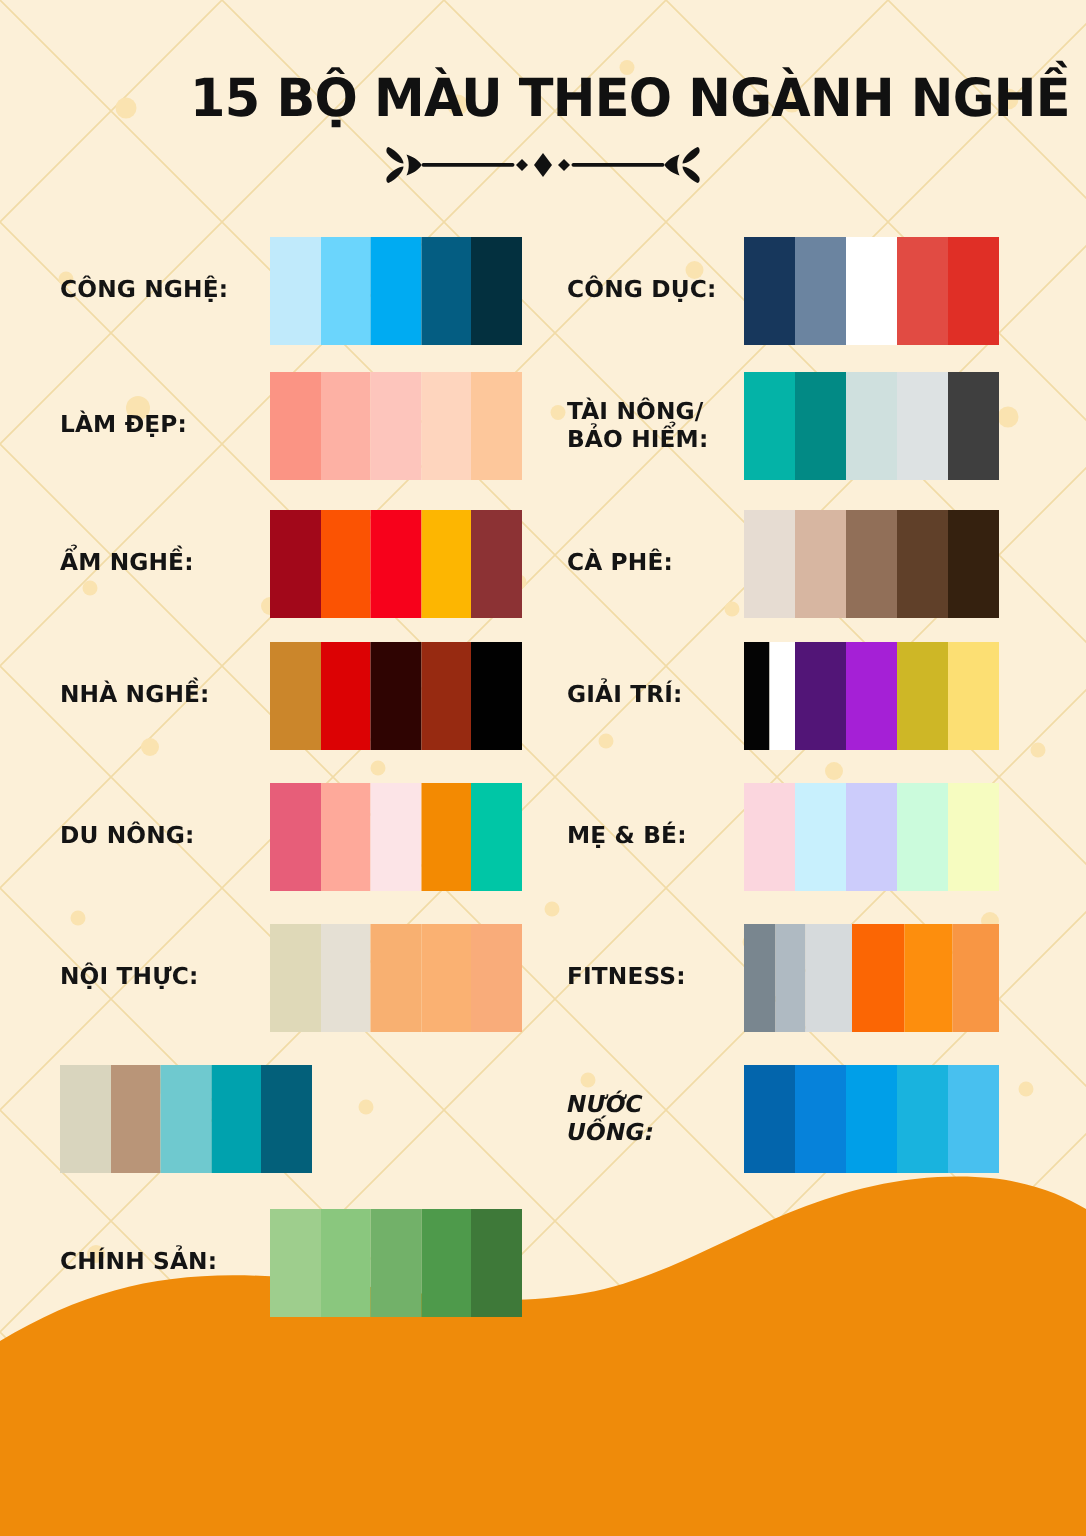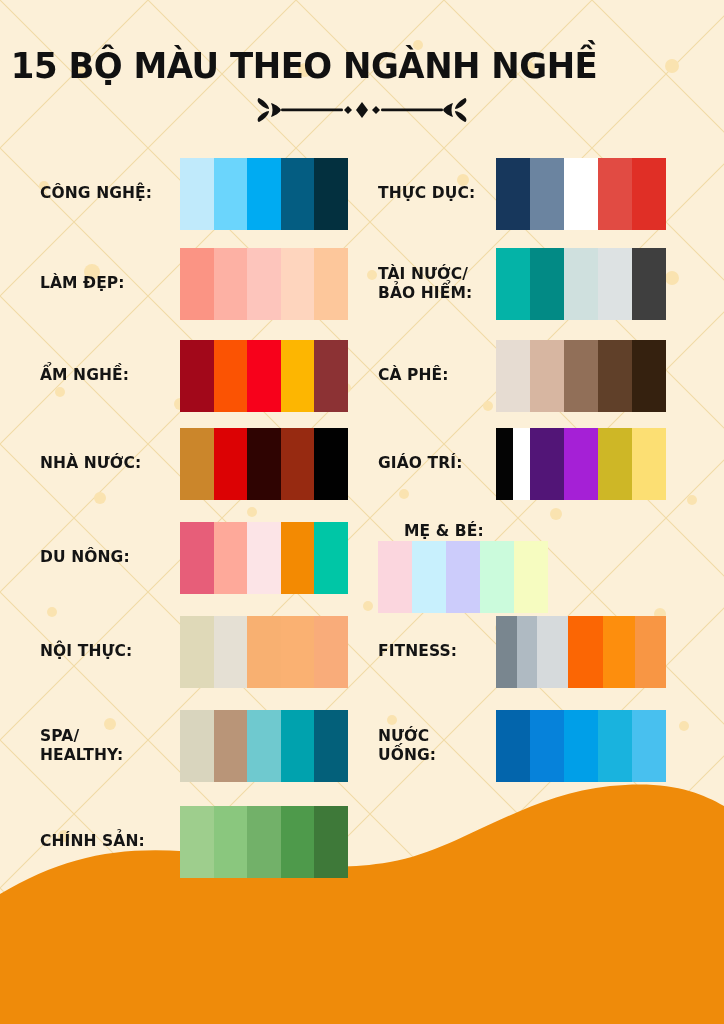--- a/index.html
+++ b/index.html
@@ -46,21 +46,21 @@
     z-index: 2;
   }
 
   
   .header {
     position: absolute;
     top: 0;
     left: 0;
     width: 724px;
     z-index: 5;
-    text-align: left;
+    text-align: right;
   }
   .title {
     margin: 0;
     padding-top: 48px;
     font-family: "DejaVu Sans", sans-serif;
     font-weight: bold;
     font-size: 35px;
     letter-spacing: -0.5px;
     color: #111111;
     line-height: 1.05;
@@ -233,21 +233,21 @@
         <div class="swatch">
             <i style="background: rgb(162, 8, 26); flex-grow: 1; flex-basis: 0px;"></i>
             <i style="background: rgb(251, 83, 3); flex-grow: 1; flex-basis: 0px;"></i>
             <i style="background: rgb(247, 1, 27); flex-grow: 1; flex-basis: 0px;"></i>
             <i style="background: rgb(253, 182, 1); flex-grow: 1; flex-basis: 0px;"></i>
             <i style="background: rgb(140, 50, 52); flex-grow: 1; flex-basis: 0px;"></i>
           </div>
       </div>
 
       <div class="palette-row" style="top:288px;">
-        <div class="palette-label">NHÀ NƯỚC:</div>
+        <div class="palette-label">NHÀ NGHỀ:</div>
         <div class="swatch">
             <i style="background: rgb(203, 134, 43); flex-grow: 1; flex-basis: 0px;"></i>
             <i style="background: rgb(220, 2, 4); flex-grow: 1; flex-basis: 0px;"></i>
             <i style="background: rgb(47, 4, 2); flex-grow: 1; flex-basis: 0px;"></i>
             <i style="background: rgb(151, 42, 17); flex-grow: 1; flex-basis: 0px;"></i>
             <i style="background: rgb(1, 1, 1); flex-grow: 1; flex-basis: 0px;"></i>
           </div>
       </div>
 
       <div class="palette-row" style="top:382px;">
@@ -266,22 +266,20 @@
         <div class="swatch">
             <i style="background: rgb(223, 217, 184); flex-grow: 1; flex-basis: 0px;"></i>
             <i style="background: rgb(229, 224, 212); flex-grow: 1; flex-basis: 0px;"></i>
             <i style="background: rgb(248, 176, 113); flex-grow: 1; flex-basis: 0px;"></i>
             <i style="background: rgb(250, 177, 114); flex-grow: 1; flex-basis: 0px;"></i>
             <i style="background: rgb(249, 172, 122); flex-grow: 1; flex-basis: 0px;"></i>
           </div>
       </div>
 
       <div class="palette-row" style="top:570px;">
-        <div class="palette-label">SPA/
-HEALTHY:</div>
         <div class="swatch">
             <i style="background: rgb(217, 213, 190); flex-grow: 1; flex-basis: 0px;"></i>
             <i style="background: rgb(185, 149, 120); flex-grow: 1; flex-basis: 0px;"></i>
             <i style="background: rgb(111, 201, 207); flex-grow: 1; flex-basis: 0px;"></i>
             <i style="background: rgb(0, 162, 174); flex-grow: 1; flex-basis: 0px;"></i>
             <i style="background: rgb(3, 96, 122); flex-grow: 1; flex-basis: 0px;"></i>
           </div>
       </div>
 
       <div class="palette-row" style="top:666px;">
@@ -293,32 +291,32 @@
             <i style="background: rgb(78, 154, 75); flex-grow: 1; flex-basis: 0px;"></i>
             <i style="background: rgb(62, 121, 57); flex-grow: 1; flex-basis: 0px;"></i>
           </div>
       </div>
 
     </div>
 
     <div class="col col-right">
 
       <div class="palette-row" style="top:18px;">
-        <div class="palette-label">THỰC DỤC:</div>
+        <div class="palette-label">CÔNG DỤC:</div>
         <div class="swatch">
             <i style="background: rgb(23, 55, 92); flex-grow: 1; flex-basis: 0px;"></i>
             <i style="background: rgb(107, 132, 160); flex-grow: 1; flex-basis: 0px;"></i>
             <i style="background: rgb(255, 255, 255); flex-grow: 1; flex-basis: 0px;"></i>
             <i style="background: rgb(225, 75, 67); flex-grow: 1; flex-basis: 0px;"></i>
             <i style="background: rgb(224, 47, 38); flex-grow: 1; flex-basis: 0px;"></i>
           </div>
       </div>
 
       <div class="palette-row" style="top:108px;">
-        <div class="palette-label">TÀI NƯỚC/
+        <div class="palette-label">TÀI NÔNG/
 BẢO HIỂM:</div>
         <div class="swatch">
             <i style="background: rgb(4, 179, 167); flex-grow: 1; flex-basis: 0px;"></i>
             <i style="background: rgb(2, 138, 133); flex-grow: 1; flex-basis: 0px;"></i>
             <i style="background: rgb(207, 224, 222); flex-grow: 1; flex-basis: 0px;"></i>
             <i style="background: rgb(221, 226, 227); flex-grow: 1; flex-basis: 0px;"></i>
             <i style="background: rgb(63, 63, 63); flex-grow: 1; flex-basis: 0px;"></i>
           </div>
       </div>
 
@@ -327,32 +325,32 @@
         <div class="swatch">
             <i style="background: rgb(230, 220, 210); flex-grow: 1; flex-basis: 0px;"></i>
             <i style="background: rgb(215, 182, 161); flex-grow: 1; flex-basis: 0px;"></i>
             <i style="background: rgb(145, 111, 88); flex-grow: 1; flex-basis: 0px;"></i>
             <i style="background: rgb(96, 64, 41); flex-grow: 1; flex-basis: 0px;"></i>
             <i style="background: rgb(53, 33, 15); flex-grow: 1; flex-basis: 0px;"></i>
           </div>
       </div>
 
       <div class="palette-row" style="top:288px;">
-        <div class="palette-label">GIÁO TRÍ:</div>
+        <div class="palette-label">GIẢI TRÍ:</div>
         <div class="swatch">
             <i style="background: rgb(4, 4, 4); flex-grow: 0.5; flex-basis: 0px;"></i>
             <i style="background: rgb(255, 255, 255); flex-grow: 0.5; flex-basis: 0px;"></i>
             <i style="background: rgb(82, 21, 119); flex-grow: 1; flex-basis: 0px;"></i>
             <i style="background: rgb(165, 32, 214); flex-grow: 1; flex-basis: 0px;"></i>
             <i style="background: rgb(206, 183, 38); flex-grow: 1; flex-basis: 0px;"></i>
             <i style="background: rgb(252, 223, 115); flex-grow: 1; flex-basis: 0px;"></i>
           </div>
       </div>
 
-      <div class="palette-row" style="top:382px;flex-direction:column;">
+      <div class="palette-row" style="top:382px;">
         <div class="palette-label">MẸ &amp; BÉ:</div>
         <div class="swatch">
             <i style="background: rgb(251, 214, 222); flex-grow: 1; flex-basis: 0px;"></i>
             <i style="background: rgb(200, 240, 253); flex-grow: 1; flex-basis: 0px;"></i>
             <i style="background: rgb(204, 204, 251); flex-grow: 1; flex-basis: 0px;"></i>
             <i style="background: rgb(203, 251, 220); flex-grow: 1; flex-basis: 0px;"></i>
             <i style="background: rgb(246, 252, 192); flex-grow: 1; flex-basis: 0px;"></i>
           </div>
       </div>
 
@@ -361,21 +359,21 @@
         <div class="swatch">
             <i style="background: rgb(121, 134, 143); flex-grow: 0.62; flex-basis: 0px;"></i>
             <i style="background: rgb(175, 186, 194); flex-grow: 0.62; flex-basis: 0px;"></i>
             <i style="background: rgb(214, 218, 220); flex-grow: 0.95; flex-basis: 0px;"></i>
             <i style="background: rgb(251, 102, 4); flex-grow: 1.05; flex-basis: 0px;"></i>
             <i style="background: rgb(253, 142, 13); flex-grow: 0.95; flex-basis: 0px;"></i>
             <i style="background: rgb(248, 150, 68); flex-grow: 0.95; flex-basis: 0px;"></i>
           </div>
       </div>
 
-      <div class="palette-row" style="top:570px;">
+      <div class="palette-row" style="top:570px;font-style:italic;">
         <div class="palette-label">NƯỚC
 UỐNG:</div>
         <div class="swatch">
             <i style="background: rgb(3, 101, 172); flex-grow: 1; flex-basis: 0px;"></i>
             <i style="background: rgb(6, 130, 218); flex-grow: 1; flex-basis: 0px;"></i>
             <i style="background: rgb(0, 159, 232); flex-grow: 1; flex-basis: 0px;"></i>
             <i style="background: rgb(25, 179, 222); flex-grow: 1; flex-basis: 0px;"></i>
             <i style="background: rgb(72, 192, 239); flex-grow: 1; flex-basis: 0px;"></i>
           </div>
       </div>

